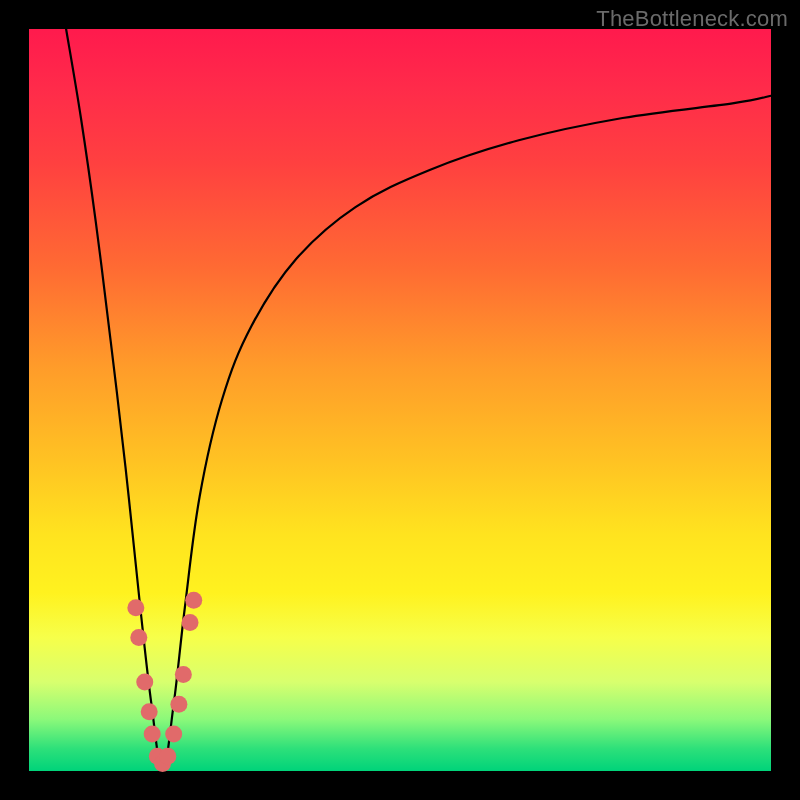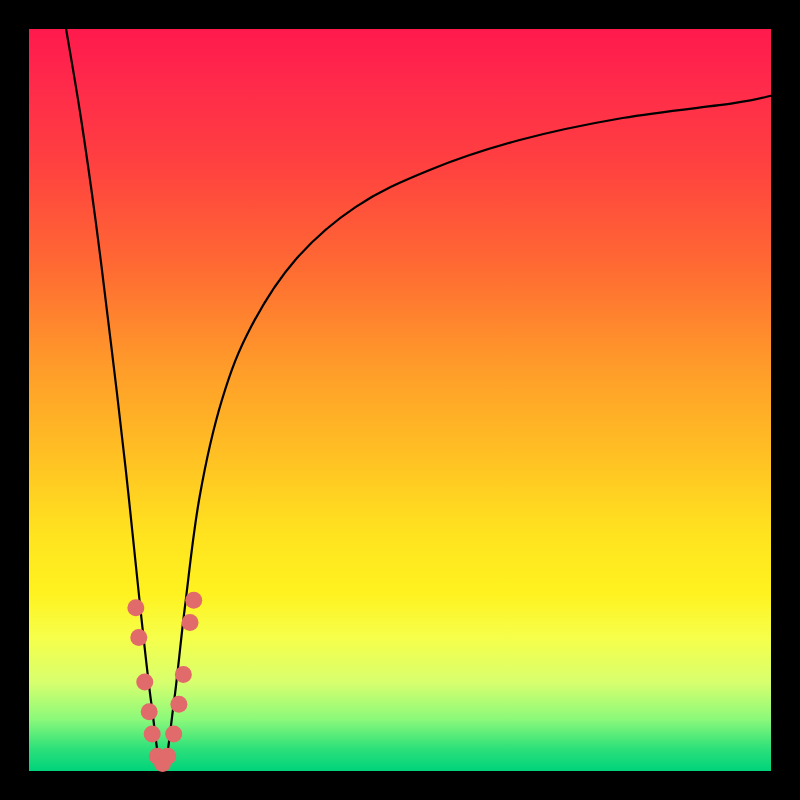--- a/index.html
+++ b/index.html
@@ -82,13 +82,14 @@
           <circle cx="133.56" cy="734.58" r="8.5" class="marker" fill="#e16a6a"></circle>
           <circle cx="138.754" cy="727.16" r="8.5" class="marker" fill="#e16a6a"></circle>
           <circle cx="144.69" cy="704.9" r="8.5" class="marker" fill="#e16a6a"></circle>
           <circle cx="149.884" cy="675.22" r="8.5" class="marker" fill="#e16a6a"></circle>
           <circle cx="154.336" cy="645.54" r="8.5" class="marker" fill="#e16a6a"></circle>
           <circle cx="161.014" cy="593.6" r="8.5" class="marker" fill="#e16a6a"></circle>
           <circle cx="164.724" cy="571.34" r="8.5" class="marker" fill="#e16a6a"></circle>
         </g>
     </svg>
   </div>
+  <div class="watermark">TheBottleneck.com</div>
 </div>
 
 </body></html>

